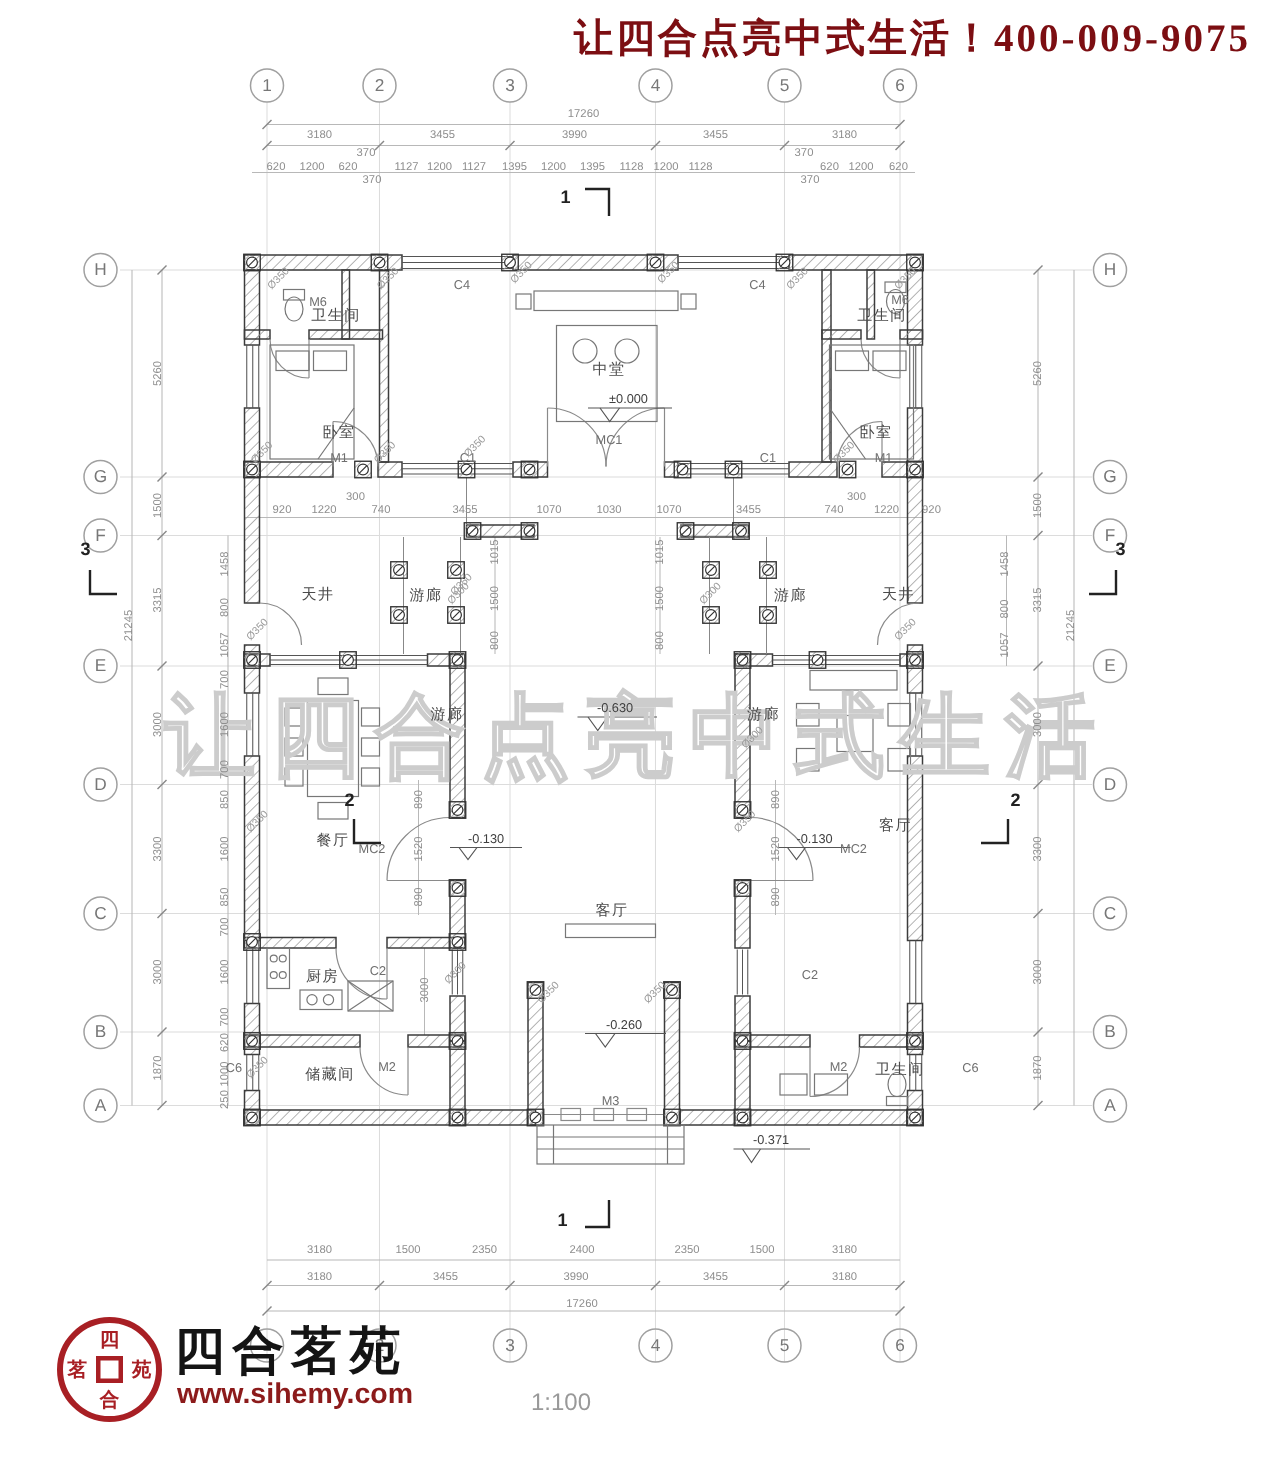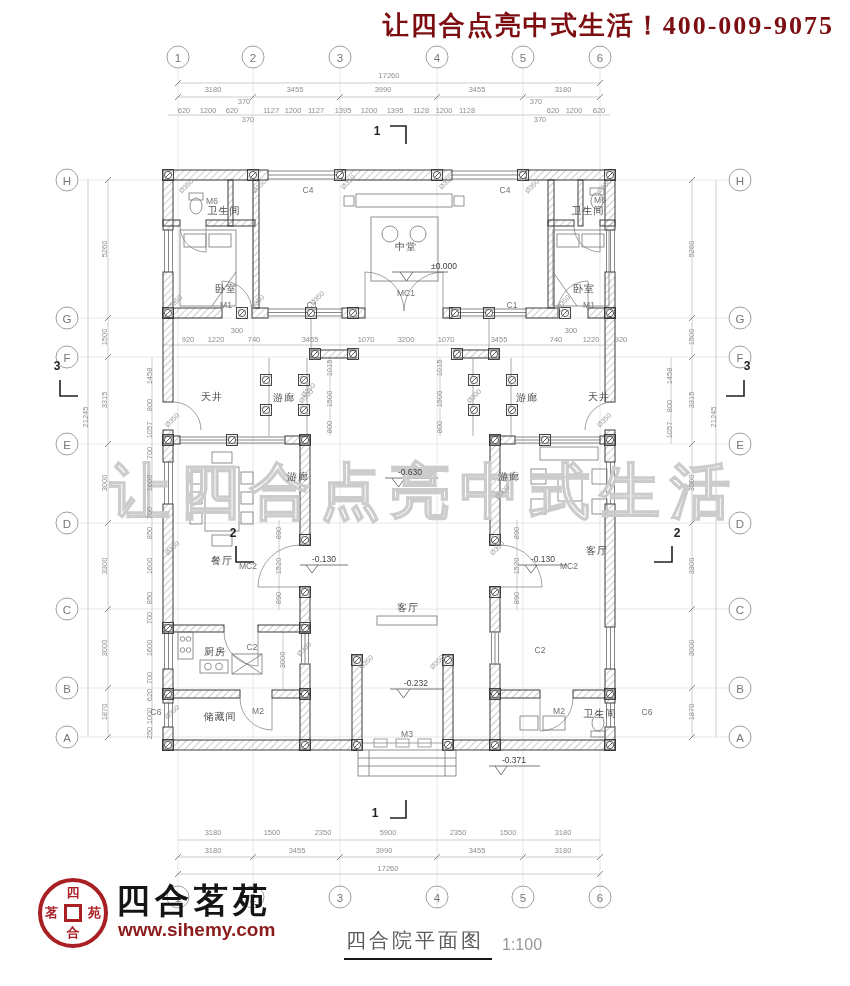--- a/index.html
+++ b/index.html
@@ -470,31 +470,31 @@
     <span class="lbl dim" style="left: 540px; top: 120px;">370</span>
     <span class="lbl dim" style="left: 553px; top: 111px;">620</span>
     <span class="lbl dim" style="left: 574px; top: 111px;">1200</span>
     <span class="lbl dim" style="left: 599px; top: 111px;">620</span>
     <span class="lbl dim" style="left: 188px; top: 340px;">920</span>
     <span class="lbl dim" style="left: 216px; top: 340px;">1220</span>
     <span class="lbl dim" style="left: 237px; top: 331px;">300</span>
     <span class="lbl dim" style="left: 254px; top: 340px;">740</span>
     <span class="lbl dim" style="left: 310px; top: 340px;">3455</span>
     <span class="lbl dim" style="left: 366px; top: 340px;">1070</span>
-    <span class="lbl dim" style="left: 406px; top: 340px;">3200</span>
+    <span class="lbl dim" style="left: 406px; top: 340px;">1030</span>
     <span class="lbl dim" style="left: 446px; top: 340px;">1070</span>
     <span class="lbl dim" style="left: 499px; top: 340px;">3455</span>
     <span class="lbl dim" style="left: 556px; top: 340px;">740</span>
     <span class="lbl dim" style="left: 571px; top: 331px;">300</span>
     <span class="lbl dim" style="left: 591px; top: 340px;">1220</span>
     <span class="lbl dim" style="left: 621px; top: 340px;">920</span>
     <span class="lbl dim" style="left: 213px; top: 833px;">3180</span>
     <span class="lbl dim" style="left: 272px; top: 833px;">1500</span>
     <span class="lbl dim" style="left: 323px; top: 833px;">2350</span>
-    <span class="lbl dim" style="left: 388px; top: 833px;">5900</span>
+    <span class="lbl dim" style="left: 388px; top: 833px;">2400</span>
     <span class="lbl dim" style="left: 458px; top: 833px;">2350</span>
     <span class="lbl dim" style="left: 508px; top: 833px;">1500</span>
     <span class="lbl dim" style="left: 563px; top: 833px;">3180</span>
     <span class="lbl dim" style="left: 213px; top: 851px;">3180</span>
     <span class="lbl dim" style="left: 297px; top: 851px;">3455</span>
     <span class="lbl dim" style="left: 384px; top: 851px;">3990</span>
     <span class="lbl dim" style="left: 477px; top: 851px;">3455</span>
     <span class="lbl dim" style="left: 563px; top: 851px;">3180</span>
     <span class="lbl dim" style="left: 388px; top: 869px;">17260</span>
     <span class="lbl dim" style="left: 86px; top: 417px; transform: translate(-50%, -50%) rotate(-90deg);">21245</span>
@@ -572,25 +572,25 @@
     <span class="lbl tag" style="left: 406px; top: 293px;">MC1</span>
     <span class="lbl tag" style="left: 248px; top: 566px;">MC2</span>
     <span class="lbl tag" style="left: 569px; top: 566px;">MC2</span>
     <span class="lbl tag" style="left: 252px; top: 647px;">C2</span>
     <span class="lbl tag" style="left: 540px; top: 650px;">C2</span>
     <span class="lbl tag" style="left: 258px; top: 711px;">M2</span>
     <span class="lbl tag" style="left: 559px; top: 711px;">M2</span>
     <span class="lbl tag" style="left: 407px; top: 734px;">M3</span>
     <span class="lbl tag" style="left: 156px; top: 712px;">C6</span>
     <span class="lbl tag" style="left: 647px; top: 712px;">C6</span>
-    <span class="lbl lvl" style="left: 419px; top: 266px; margin-left: 25px;">±0.000</span>
+    <span class="lbl lvl" style="left: 419px; top: 266px;">±0.000</span>
     <span class="lbl lvl" style="left: 410px; top: 472px;">-0.630</span>
     <span class="lbl lvl" style="left: 324px; top: 559px;">-0.130</span>
     <span class="lbl lvl" style="left: 543px; top: 559px;">-0.130</span>
-    <span class="lbl lvl" style="left: 416px; top: 683px;">-0.232</span>
+    <span class="lbl lvl" style="left: 416px; top: 683px;">-0.260</span>
     <span class="lbl lvl" style="left: 514px; top: 760px;">-0.371</span>
     <span class="lbl diag" style="left: 186px; top: 186px; transform: translate(-50%, -50%) rotate(-45deg);">Ø350</span>
     <span class="lbl diag" style="left: 259px; top: 186px; transform: translate(-50%, -50%) rotate(-45deg);">Ø350</span>
     <span class="lbl diag" style="left: 348px; top: 182px; transform: translate(-50%, -50%) rotate(-45deg);">Ø350</span>
     <span class="lbl diag" style="left: 446px; top: 182px; transform: translate(-50%, -50%) rotate(-45deg);">Ø350</span>
     <span class="lbl diag" style="left: 532px; top: 186px; transform: translate(-50%, -50%) rotate(-45deg);">Ø350</span>
     <span class="lbl diag" style="left: 604px; top: 186px; transform: translate(-50%, -50%) rotate(-45deg);">Ø350</span>
     <span class="lbl diag" style="left: 175px; top: 302px; transform: translate(-50%, -50%) rotate(-45deg);">Ø350</span>
     <span class="lbl diag" style="left: 257px; top: 302px; transform: translate(-50%, -50%) rotate(-45deg);">Ø350</span>
     <span class="lbl diag" style="left: 317px; top: 298px; transform: translate(-50%, -50%) rotate(-45deg);">Ø350</span>
@@ -619,15 +619,14 @@
   <span class="s0">四</span>
   <span class="s1">合</span>
   <span class="s2">茗</span>
   <span class="s3">苑</span>
   <span class="sq"></span>
 </div>
 <div class="brand">四合茗苑</div>
 <div class="url">www.sihemy.com</div>
 
 <div class="cap">
-  <span class="cap-title">四合院平面图</span>
   <span class="cap-scale">1:100</span>
 </div>
 
 </body></html>

